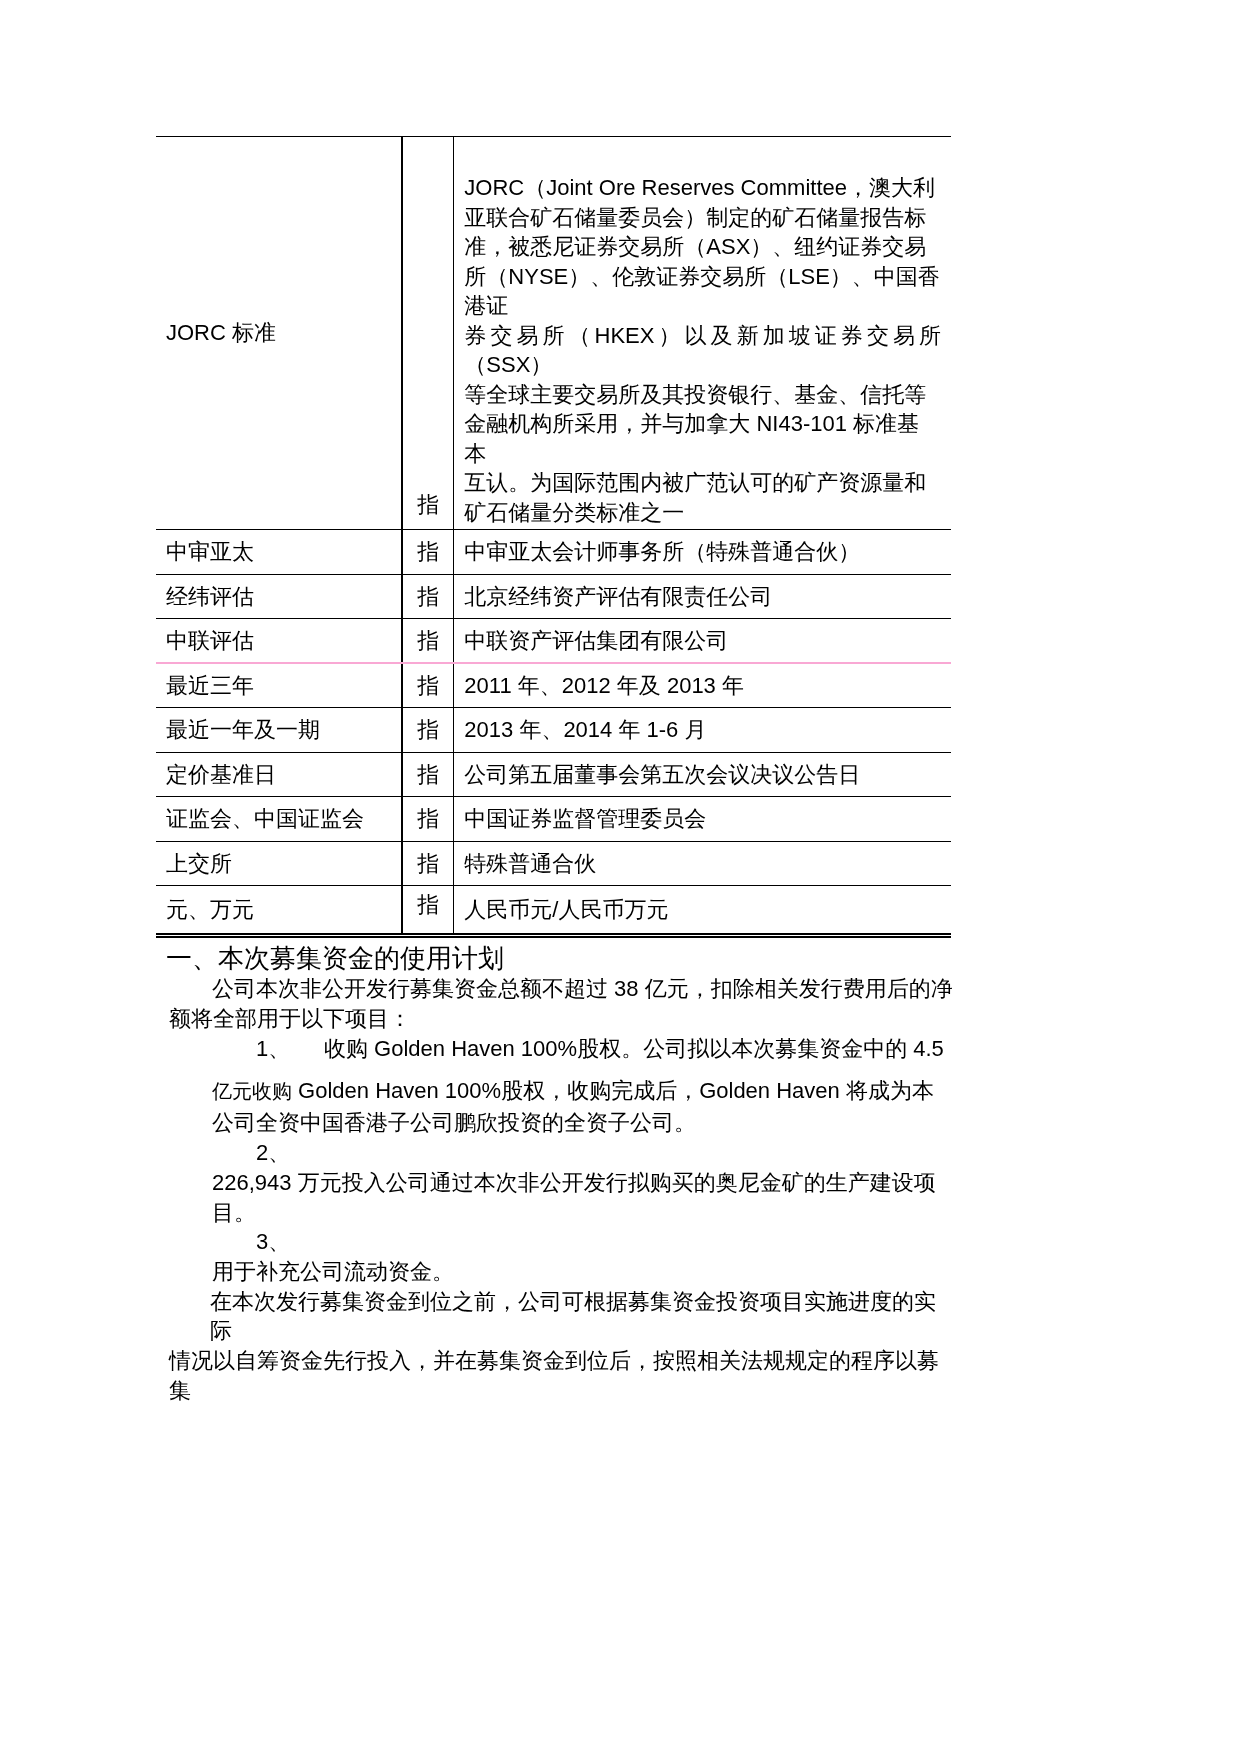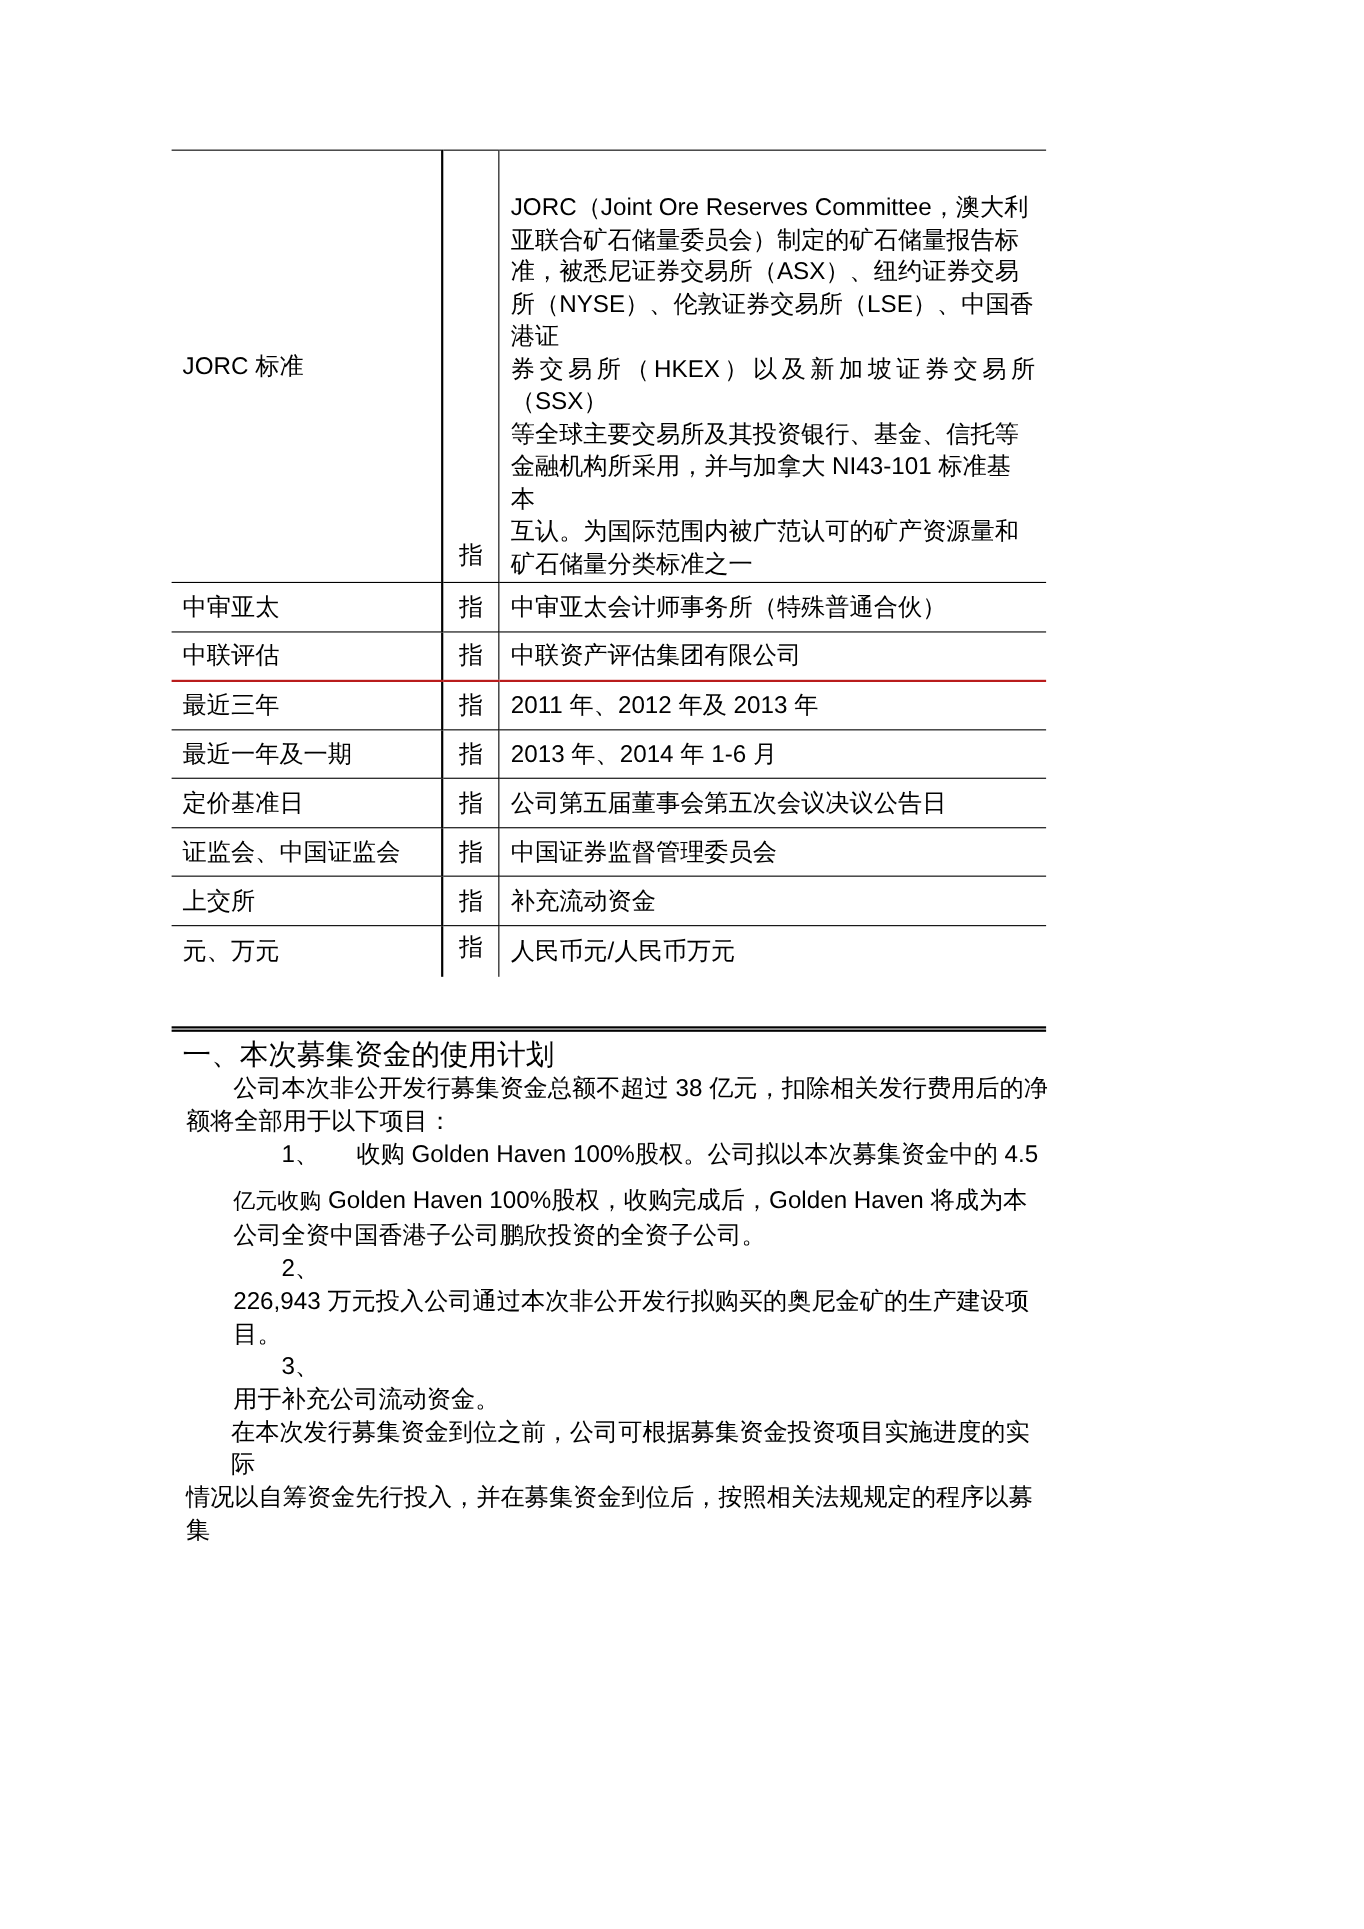--- a/index.html
+++ b/index.html
@@ -20,21 +20,21 @@
       padding: 0 10px; font-size: 22px; line-height: 29.5px; vertical-align: middle;
       border-bottom: 1px solid #000;
     }
     .deftable td.term { width: 226px; border-right: 2px solid #000; }
     .deftable td.ref { width: 30px; border-right: 1px solid #000; text-align: center; padding: 0 10px; }
     .deftable td.def { width: 478px; }
     .deftable tr.row { height: 44.5px; }
     .deftable tr.row.first { height: 393px; }
     .deftable tr.row.first td.ref { vertical-align: bottom; padding-bottom: 10px; }
     .deftable tr.row.first td.def { vertical-align: top; padding-top: 36px; }
-    .deftable tr.row.thick td { border-bottom: 2px solid #b91c1c; }
+    .deftable tr.row.thick td { border-bottom: 2px solid #f9a8d4; }
     .deftable tr.row.last { height: 47px; margin-top: 37px; }
     .deftable tr.row.last td.ref { vertical-align: top; padding-top: 4px; }
     .deftable tr.row.last td { border-bottom: none; }
     .double-rule {
       position: absolute; left: 156px; width: 795px; top: 933px; height: 1px;
       border-top: 2px solid #000; border-bottom: 2px solid #000; height: 1px;
     }
     .def-line { display: block; }
     .def-line.spread { text-align: justify; text-align-last: justify; }
 
@@ -68,20 +68,25 @@
           <span class="def-line">金融机构所采用，并与加拿大 NI43-101 标准基本</span>
           <span class="def-line">互认。为国际范围内被广范认可的矿产资源量和</span>
           <span class="def-line">矿石储量分类标准之一</span>
         </td>
       </tr>
       <tr class="row">
         <td class="term">中审亚太</td>
         <td class="ref">指</td>
         <td class="def">中审亚太会计师事务所（特殊普通合伙）</td>
       </tr>
+      <tr class="row">
+        <td class="term">经纬评估</td>
+        <td class="ref">指</td>
+        <td class="def">北京经纬资产评估有限责任公司</td>
+      </tr>
       <tr class="row thick">
         <td class="term">中联评估</td>
         <td class="ref">指</td>
         <td class="def">中联资产评估集团有限公司</td>
       </tr>
       <tr class="row">
         <td class="term">最近三年</td>
         <td class="ref">指</td>
         <td class="def">2011 年、2012 年及 2013 年</td>
       </tr>
@@ -96,21 +101,21 @@
         <td class="def">公司第五届董事会第五次会议决议公告日</td>
       </tr>
       <tr class="row">
         <td class="term">证监会、中国证监会</td>
         <td class="ref">指</td>
         <td class="def">中国证券监督管理委员会</td>
       </tr>
       <tr class="row">
         <td class="term">上交所</td>
         <td class="ref">指</td>
-        <td class="def">补充流动资金</td>
+        <td class="def">特殊普通合伙</td>
       </tr>
       <tr class="row last">
         <td class="term">元、万元</td>
         <td class="ref">指</td>
         <td class="def">人民币元/人民币万元</td>
       </tr>
     </tbody>
   </table>
   <div class="double-rule"></div>
 

